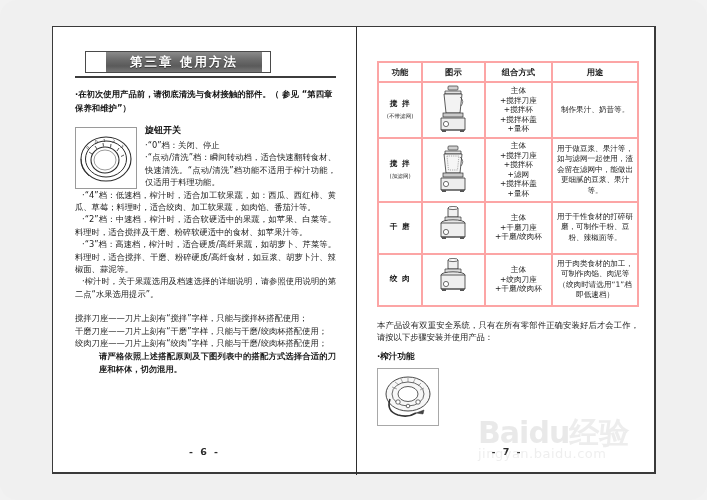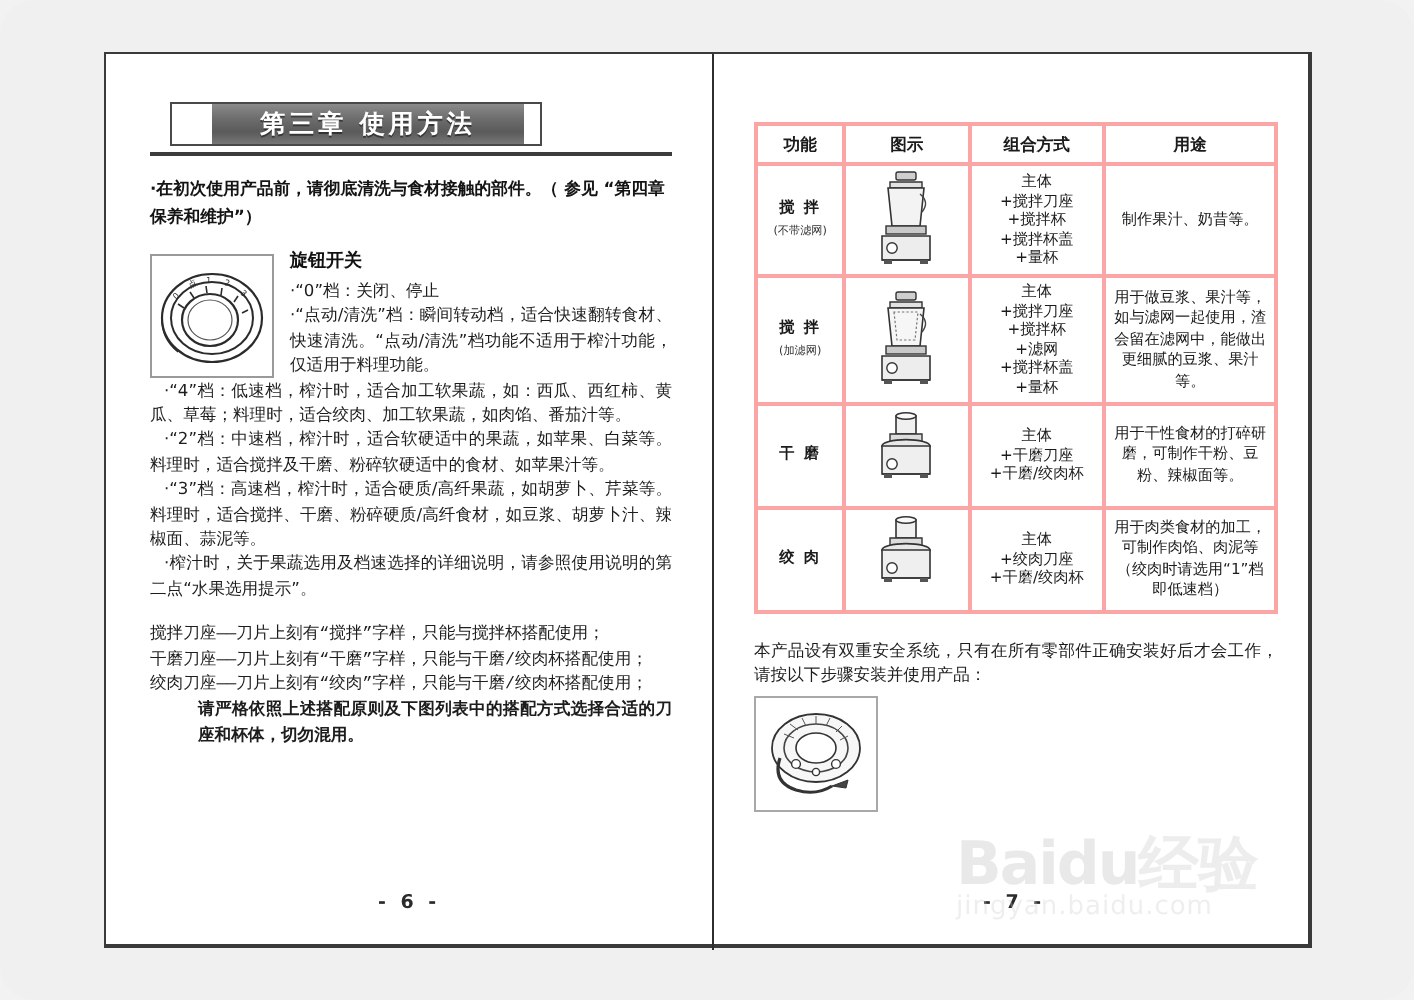--- a/index.html
+++ b/index.html
@@ -122,21 +122,20 @@
     color: #1d1d1d;
     text-align: justify;
   }
   .after-knob p.ind { text-indent: 7px; }
   .blade-sec { margin-top: 12px; }
   .blade-sec p {
     font-size: 8.3px;
     line-height: 12.6px;
     color: #1d1d1d;
     text-align: justify;
-    font-family: Liberation Mono, monospace;
   }
   .blade-sec p.bold { font-weight: bold; margin-left: 24px; }
 
   
   table.combo {
     width: 100%;
     border-collapse: collapse;
     margin-top: 16px;
     table-layout: fixed;
   }
@@ -467,20 +466,21 @@
                 <div>+绞肉刀座</div>
                 <div>+干磨/绞肉杯</div>
               </td>
               <td class="use">用于肉类食材的加工，可制作肉馅、肉泥等（绞肉时请选用“1”档即低速档）</td>
             </tr>
           </tbody>
         </table>
 
         <div class="r-sec">
           <p class="lead">本产品设有双重安全系统，只有在所有零部件正确安装好后才会工作，请按以下步骤安装并使用产品：</p>
+          <div class="r-sub">·榨汁功能</div>
           <div class="step-row">
             <div class="step-box">
               <svg width="60" height="56" viewBox="0 0 60 56">
                 <ellipse cx="30" cy="25" rx="22" ry="17" fill="#f7f7f7" stroke="#333" stroke-width=".9"></ellipse>
                 <ellipse cx="30" cy="25" rx="16" ry="12" fill="none" stroke="#444" stroke-width=".8"></ellipse>
                 <ellipse cx="30" cy="25" rx="10" ry="7.5" fill="#fff" stroke="#333" stroke-width=".8"></ellipse>
                 <g stroke="#555" stroke-width=".5">
                   <line x1="14" y1="18" x2="19" y2="20"></line>
                   <line x1="17" y1="13" x2="21" y2="16"></line>
                   <line x1="23" y1="10" x2="25" y2="14"></line>

